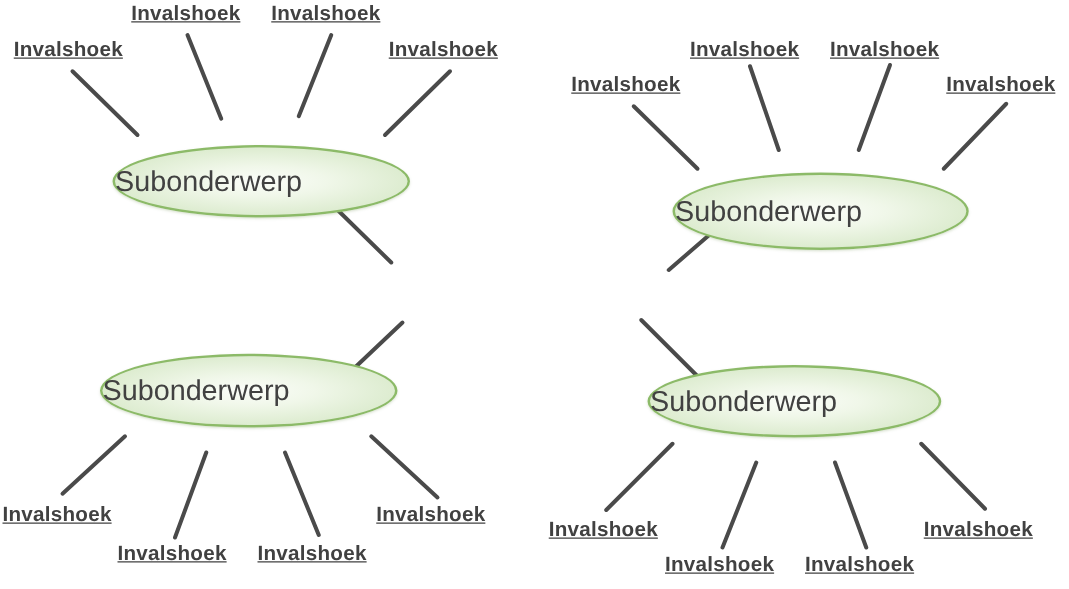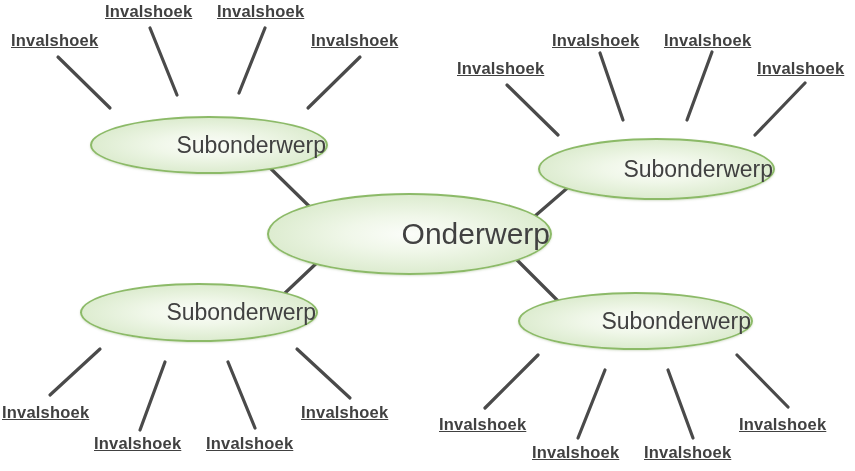--- a/index.html
+++ b/index.html
@@ -37,21 +37,21 @@
     position: absolute;
     box-sizing: border-box;
     border-radius: 50%;
     border: 2.5px solid var(--node-border, #8cba68);
     background: radial-gradient(ellipse closest-side at 50% 50%,
                 var(--node-fill-center, #fbfdf9) 0%,
                 #f0f7e9 45%,
                 var(--node-fill-edge, #ddecd0) 100%);
     display: flex;
     align-items: center;
-    justify-content: flex-end;
+    justify-content: flex-start;
     box-shadow: 0 1px 2px rgba(110, 145, 80, 0.25);
   }
   .node span {
     white-space: nowrap;
     color: var(--text, #414141);
   }
   .node-center { left: 267px; top: 193px; width: 285px; height: 82px; font-size: 30px; }
   .node-tl     { left: 90px;  top: 116px; width: 238px; height: 58px; font-size: 23px; }
   .node-tr     { left: 538px; top: 138px; width: 237px; height: 62px; font-size: 23px; }
   .node-bl     { left: 80px;  top: 283px; width: 238px; height: 59px; font-size: 23px; }
@@ -114,23 +114,20 @@
     <line x1="165" y1="362" x2="140" y2="430"></line>
     <line x1="228" y1="362" x2="255" y2="428"></line>
     <line x1="297" y1="349" x2="350" y2="398"></line>
 
     <line x1="538" y1="355" x2="485" y2="408"></line>
     <line x1="605" y1="370" x2="578" y2="438"></line>
     <line x1="668" y1="370" x2="693" y2="438"></line>
     <line x1="737" y1="355" x2="788" y2="407"></line>
   </svg>
 
-  <div class="node node-center">
-    <span>Onderwerp</span>
-  </div>
   <div class="node node-tl">
     <span>Subonderwerp</span>
   </div>
   <div class="node node-tr">
     <span>Subonderwerp</span>
   </div>
   <div class="node node-bl">
     <span>Subonderwerp</span>
   </div>
   <div class="node node-br">

